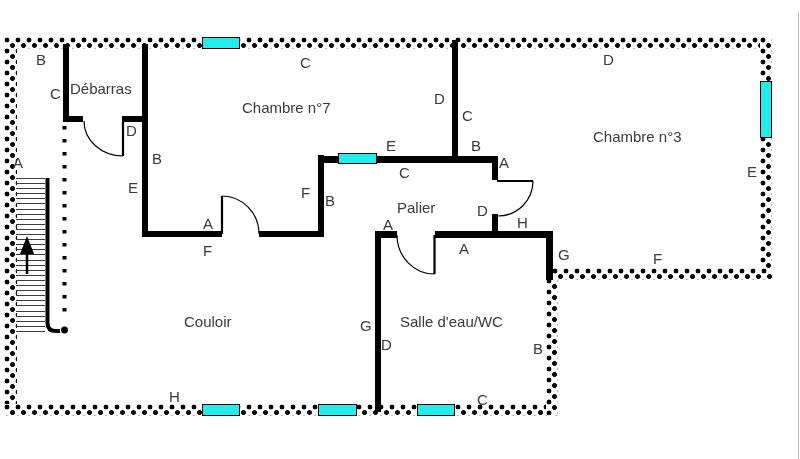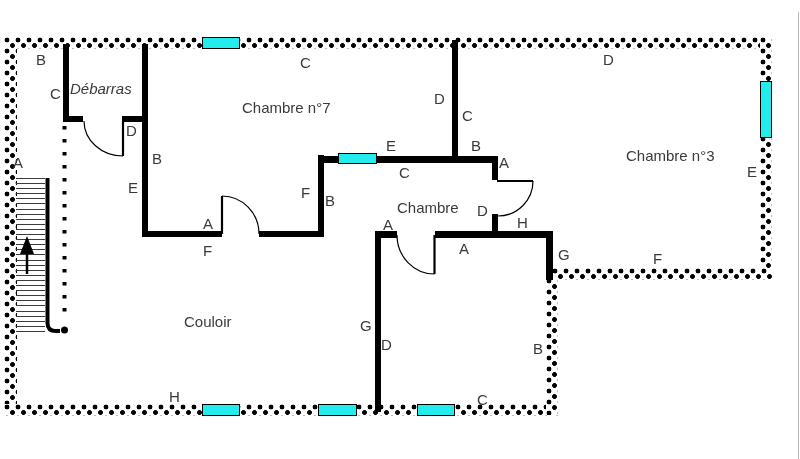--- a/index.html
+++ b/index.html
@@ -83,25 +83,26 @@
 
     <path d="M47.5,178 L47.5,323 Q47.5,331 56,331 L60,331" fill="none" stroke="#000" stroke-width="4"></path>
     <circle cx="64.5" cy="330" r="3.5" fill="#000"></circle>
 
     <line x1="64.5" y1="126" x2="64.5" y2="320" stroke="#000" stroke-width="4" stroke-dasharray="3.5 9.5"></line>
 
     <line x1="27" y1="274" x2="27" y2="252" stroke="#000" stroke-width="2.5"></line>
     <polygon points="20,254 34,254 27,236" fill="#000"></polygon>
   </svg>
 
-  <span class="rlabel" style="left:70px;top:81px;font-style:italic;">Débarras</span>
+  <span class="rlabel" style="left:70px;top:81px;">Débarras</span>
   <span class="rlabel" style="left:242px;top:100px;">Chambre n°7</span>
-  <span class="rlabel" style="left:593px;top:148px;margin-left:33px;">Chambre n°3</span>
-  <span class="rlabel" style="left:397px;top:200px;">Chambre</span>
+  <span class="rlabel" style="left:593px;top:129px;">Chambre n°3</span>
+  <span class="rlabel" style="left:397px;top:200px;">Palier</span>
   <span class="rlabel" style="left:184px;top:314px;">Couloir</span>
+  <span class="rlabel" style="left:400px;top:314px;">Salle d'eau/WC</span>
 
   <span class="wletter" style="left:36px;top:52px;">B</span>
   <span class="wletter" style="left:50px;top:86px;">C</span>
   <span class="wletter" style="left:13px;top:155px;">A</span>
   <span class="wletter" style="left:128px;top:180px;">E</span>
   <span class="wletter" style="left:126px;top:123px;">D</span>
   <span class="wletter" style="left:300px;top:55px;">C</span>
   <span class="wletter" style="left:152px;top:151px;">B</span>
   <span class="wletter" style="left:434px;top:91px;">D</span>
   <span class="wletter" style="left:386px;top:138px;">E</span>

